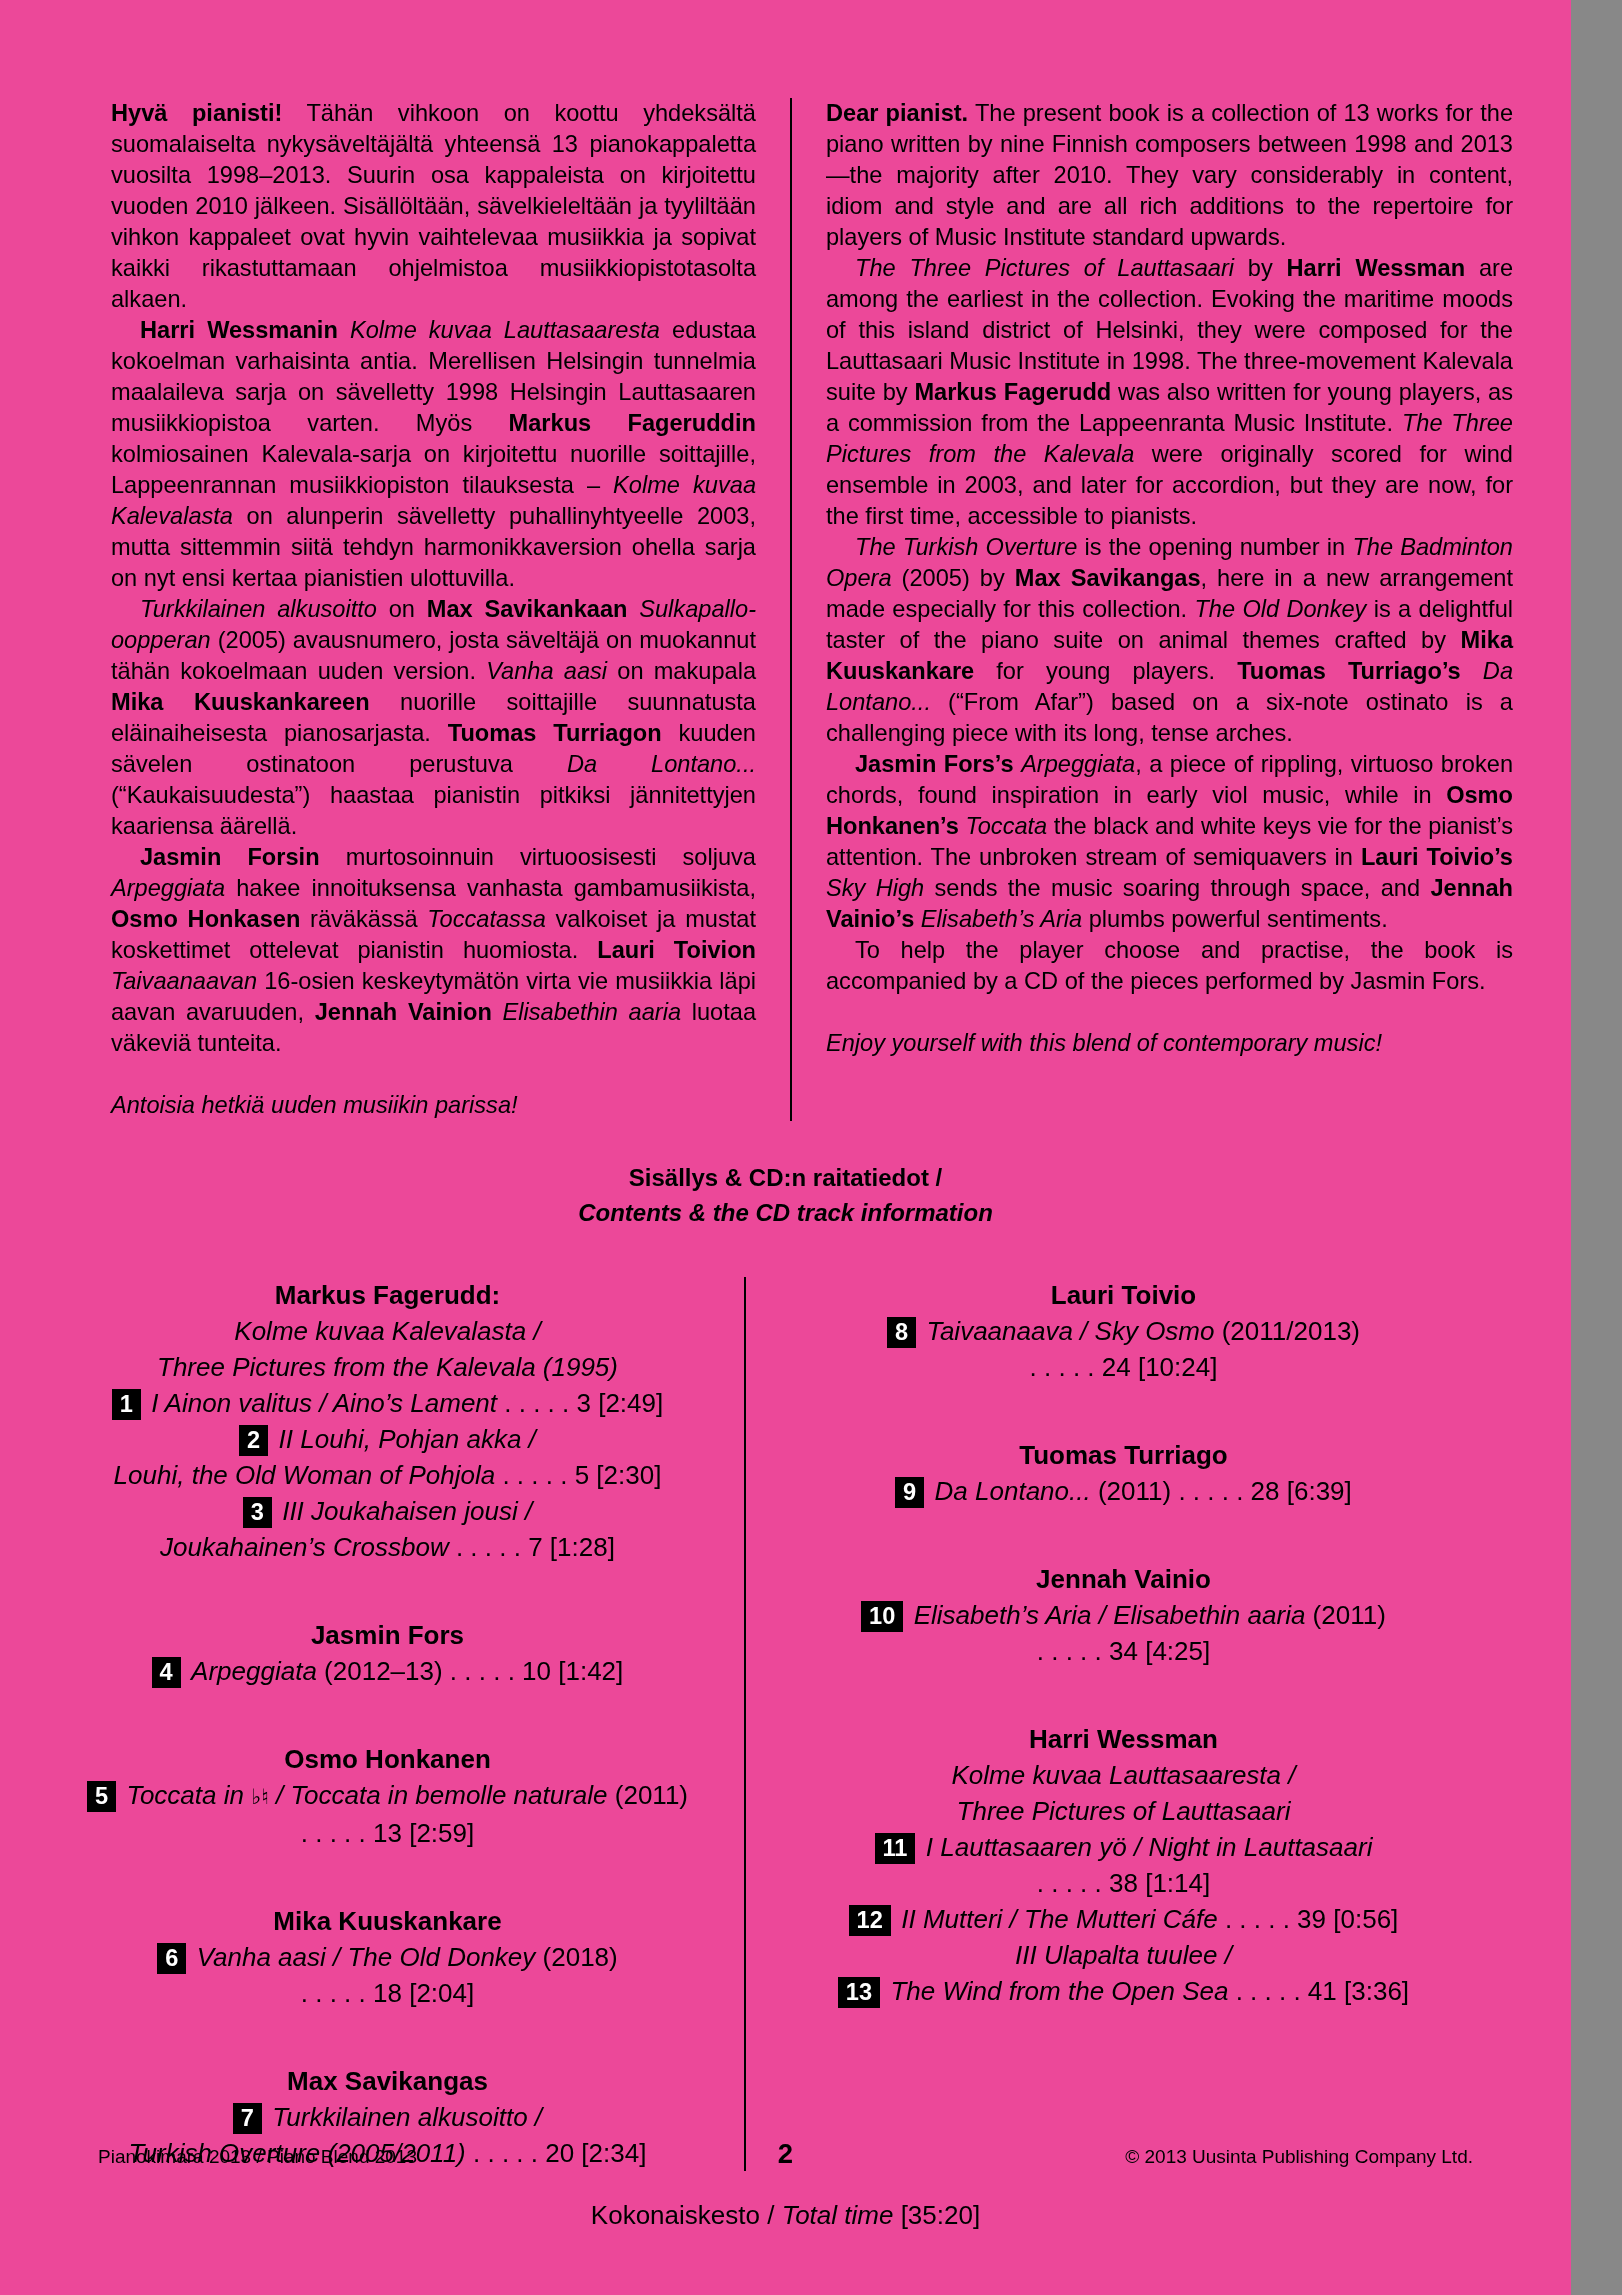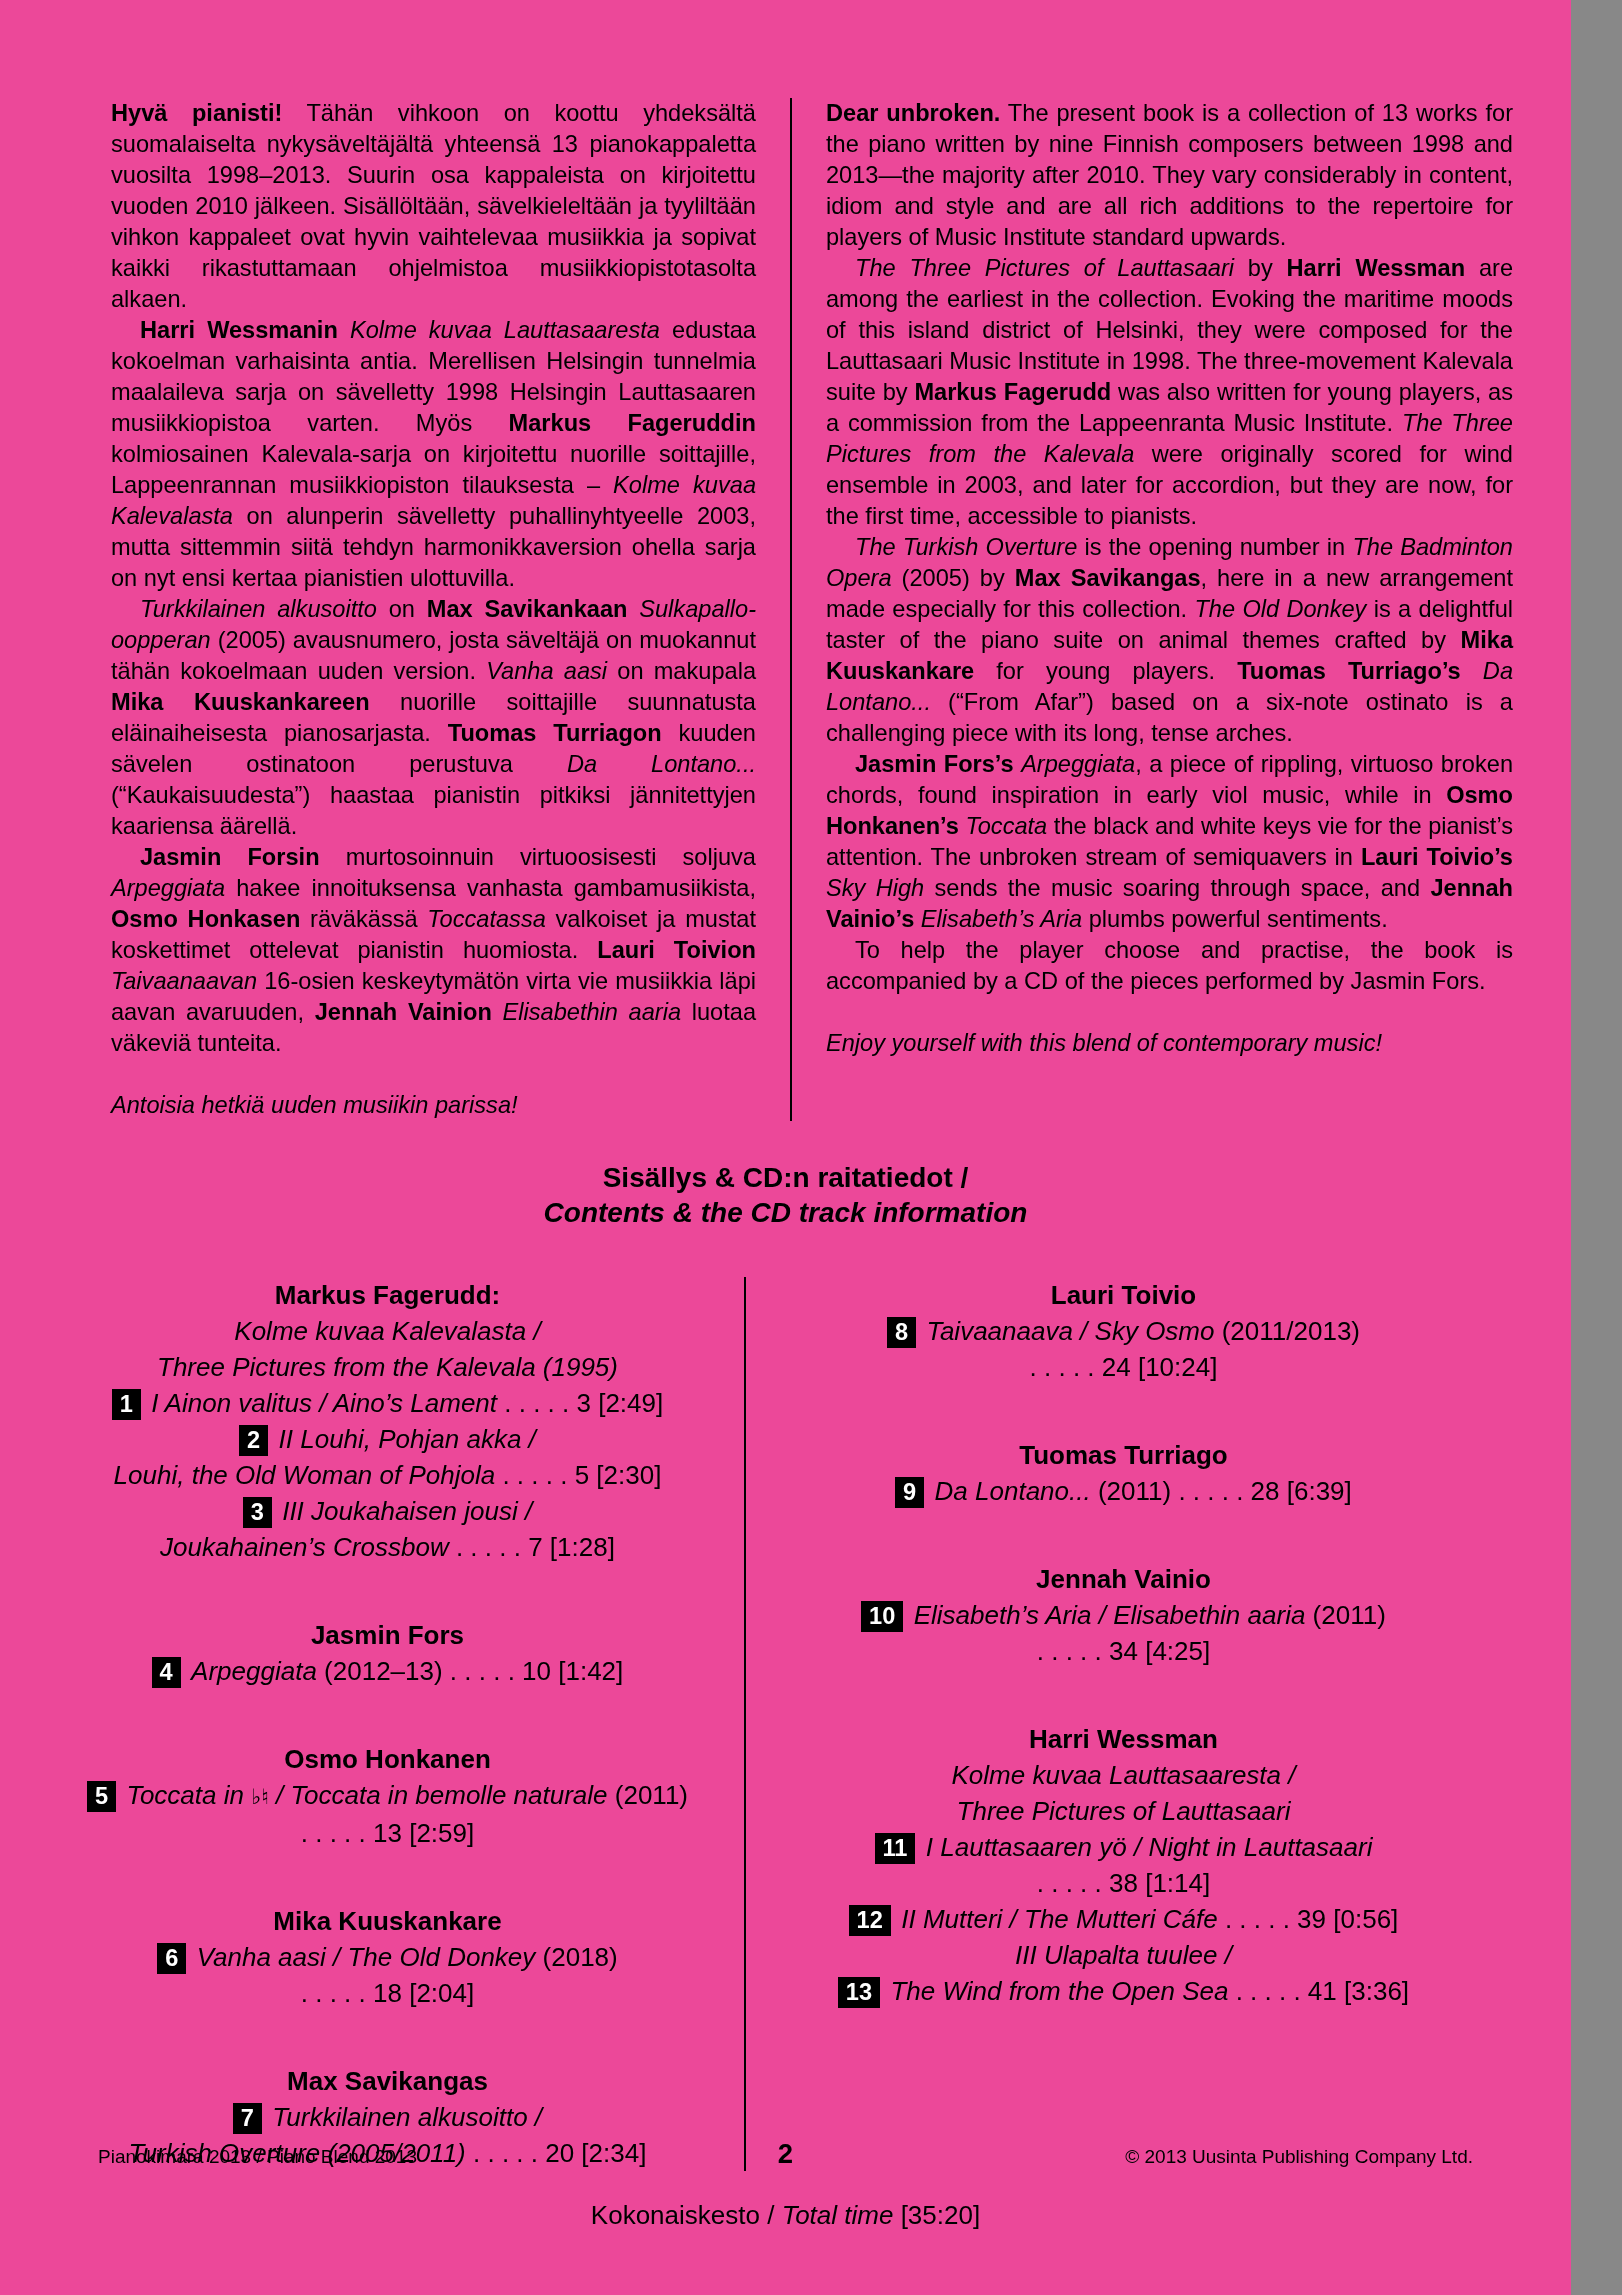--- a/index.html
+++ b/index.html
@@ -25,21 +25,21 @@
   .para{margin:0;}
   .para.indent{text-indent:29px;}
   .para.closing{margin-top:31px;text-align:left;}
   .s-b{font-weight:700;}
   .s-i{font-style:italic;}
   .s-flat{font-style:normal;font-size:0.82em;}
   
   .contents-heading{
     margin:39px 0 0 0;
     text-align:center;
-    font-size:28px;line-height:35px;font-weight:700;
+    font-size:24px;line-height:35px;font-weight:700;
   }
   .contents-heading .en{font-style:italic;}
   
   .contents{
     display:grid;
     grid-template-columns:645px 2px 687px;
     column-gap:34px;
     padding:0 0 0 65px;
     margin-top:47px;
   }
@@ -82,21 +82,21 @@
   <section class="preface">
     <div class="col" id="preface-fi">
         <p class="para"><span class="s-b">Hyvä pianisti!</span><span class="s-r"> Tähän vihkoon on koottu yhdeksältä suomalaiselta nykysäveltäjältä yhteensä 13 pianokappaletta vuosilta 1998–2013. Suurin osa kappaleista on kirjoitettu vuoden 2010 jälkeen. Sisällöltään, sävelkieleltään ja tyyliltään vihkon kappaleet ovat hyvin vaihtelevaa musiikkia ja sopivat kaikki rikastuttamaan ohjelmistoa musiikkiopistotasolta alkaen.</span></p>
         <p class="para indent"><span class="s-b">Harri Wessmanin</span><span class="s-r"> </span><span class="s-i">Kolme kuvaa Lauttasaaresta</span><span class="s-r"> edustaa kokoelman varhaisinta antia. Merellisen Helsingin tunnelmia maalaileva sarja on sävelletty 1998 Helsingin Lauttasaaren musiikkiopistoa varten. Myös </span><span class="s-b">Markus Fageruddin</span><span class="s-r"> kolmiosainen Kalevala-sarja on kirjoitettu nuorille soittajille, Lappeenrannan musiikkiopiston tilauksesta – </span><span class="s-i">Kolme kuvaa Kalevalasta</span><span class="s-r"> on alunperin sävelletty puhallinyhtyeelle 2003, mutta sittemmin siitä tehdyn harmonikkaversion ohella sarja on nyt ensi kertaa pianistien ulottuvilla.</span></p>
         <p class="para indent"><span class="s-i">Turkkilainen alkusoitto</span><span class="s-r"> on </span><span class="s-b">Max Savikankaan</span><span class="s-r"> </span><span class="s-i">Sulkapallo-oopperan</span><span class="s-r"> (2005) avausnumero, josta säveltäjä on muokannut tähän kokoelmaan uuden version. </span><span class="s-i">Vanha aasi</span><span class="s-r"> on makupala </span><span class="s-b">Mika Kuuskankareen</span><span class="s-r"> nuorille soittajille suunnatusta eläinaiheisesta pianosarjasta. </span><span class="s-b">Tuomas Turriagon</span><span class="s-r"> kuuden sävelen ostinatoon perustuva </span><span class="s-i">Da Lontano...</span><span class="s-r"> (“Kaukaisuudesta”) haastaa pianistin pitkiksi jännitettyjen kaariensa äärellä.</span></p>
         <p class="para indent"><span class="s-b">Jasmin Forsin</span><span class="s-r"> murtosoinnuin virtuoosisesti soljuva </span><span class="s-i">Arpeggiata</span><span class="s-r"> hakee innoituksensa vanhasta gambamusiikista, </span><span class="s-b">Osmo Honkasen</span><span class="s-r"> räväkässä </span><span class="s-i">Toccatassa</span><span class="s-r"> valkoiset ja mustat koskettimet ottelevat pianistin huomiosta. </span><span class="s-b">Lauri Toivion</span><span class="s-r"> </span><span class="s-i">Taivaanaavan</span><span class="s-r"> 16-osien keskeytymätön virta vie musiikkia läpi aavan avaruuden, </span><span class="s-b">Jennah Vainion</span><span class="s-r"> </span><span class="s-i">Elisabethin aaria</span><span class="s-r"> luotaa väkeviä tunteita.</span></p>
         <p class="para closing"><span class="s-i">Antoisia hetkiä uuden musiikin parissa!</span></p>
       </div>
     <div class="divider"></div>
     <div class="col" id="preface-en">
-        <p class="para"><span class="s-b">Dear unbroken.</span><span class="s-r"> The present book is a collection of 13 works for the piano written by nine Finnish composers between 1998 and 2013—the majority after 2010. They vary considerably in content, idiom and style and are all rich additions to the repertoire for players of Music Institute standard upwards.</span></p>
+        <p class="para"><span class="s-b">Dear pianist.</span><span class="s-r"> The present book is a collection of 13 works for the piano written by nine Finnish composers between 1998 and 2013—the majority after 2010. They vary considerably in content, idiom and style and are all rich additions to the repertoire for players of Music Institute standard upwards.</span></p>
         <p class="para indent"><span class="s-i">The Three Pictures of Lauttasaari</span><span class="s-r"> by </span><span class="s-b">Harri Wessman</span><span class="s-r"> are among the earliest in the collection. Evoking the maritime moods of this island district of Helsinki, they were composed for the Lauttasaari Music Institute in 1998. The three-movement Kalevala suite by </span><span class="s-b">Markus Fagerudd</span><span class="s-r"> was also written for young players, as a commission from the Lappeenranta Music Institute. </span><span class="s-i">The Three Pictures from the Kalevala</span><span class="s-r"> were originally scored for wind ensemble in 2003, and later for accordion, but they are now, for the first time, accessible to pianists.</span></p>
         <p class="para indent"><span class="s-i">The Turkish Overture</span><span class="s-r"> is the opening number in </span><span class="s-i">The Badminton Opera</span><span class="s-r"> (2005) by </span><span class="s-b">Max Savikangas</span><span class="s-r">, here in a new arrangement made especially for this collection. </span><span class="s-i">The Old Donkey</span><span class="s-r"> is a delightful taster of the piano suite on animal themes crafted by </span><span class="s-b">Mika Kuuskankare</span><span class="s-r"> for young players. </span><span class="s-b">Tuomas Turriago’s</span><span class="s-r"> </span><span class="s-i">Da Lontano...</span><span class="s-r"> (“From Afar”) based on a six-note ostinato is a challenging piece with its long, tense arches.</span></p>
         <p class="para indent"><span class="s-b">Jasmin Fors’s</span><span class="s-r"> </span><span class="s-i">Arpeggiata</span><span class="s-r">, a piece of rippling, virtuoso broken chords, found inspiration in early viol music, while in </span><span class="s-b">Osmo Honkanen’s</span><span class="s-r"> </span><span class="s-i">Toccata</span><span class="s-r"> the black and white keys vie for the pianist’s attention. The unbroken stream of semiquavers in </span><span class="s-b">Lauri Toivio’s</span><span class="s-r"> </span><span class="s-i">Sky High</span><span class="s-r"> sends the music soaring through space, and </span><span class="s-b">Jennah Vainio’s</span><span class="s-r"> </span><span class="s-i">Elisabeth’s Aria</span><span class="s-r"> plumbs powerful sentiments.</span></p>
         <p class="para indent"><span class="s-r">To help the player choose and practise, the book is accompanied by a CD of the pieces performed by Jasmin Fors.</span></p>
         <p class="para closing"><span class="s-i">Enjoy yourself with this blend of contemporary music!</span></p>
       </div>
   </section>
 
   <div class="contents-heading">
     <div class="fi">Sisällys &amp; CD:n raitatiedot /</div>

